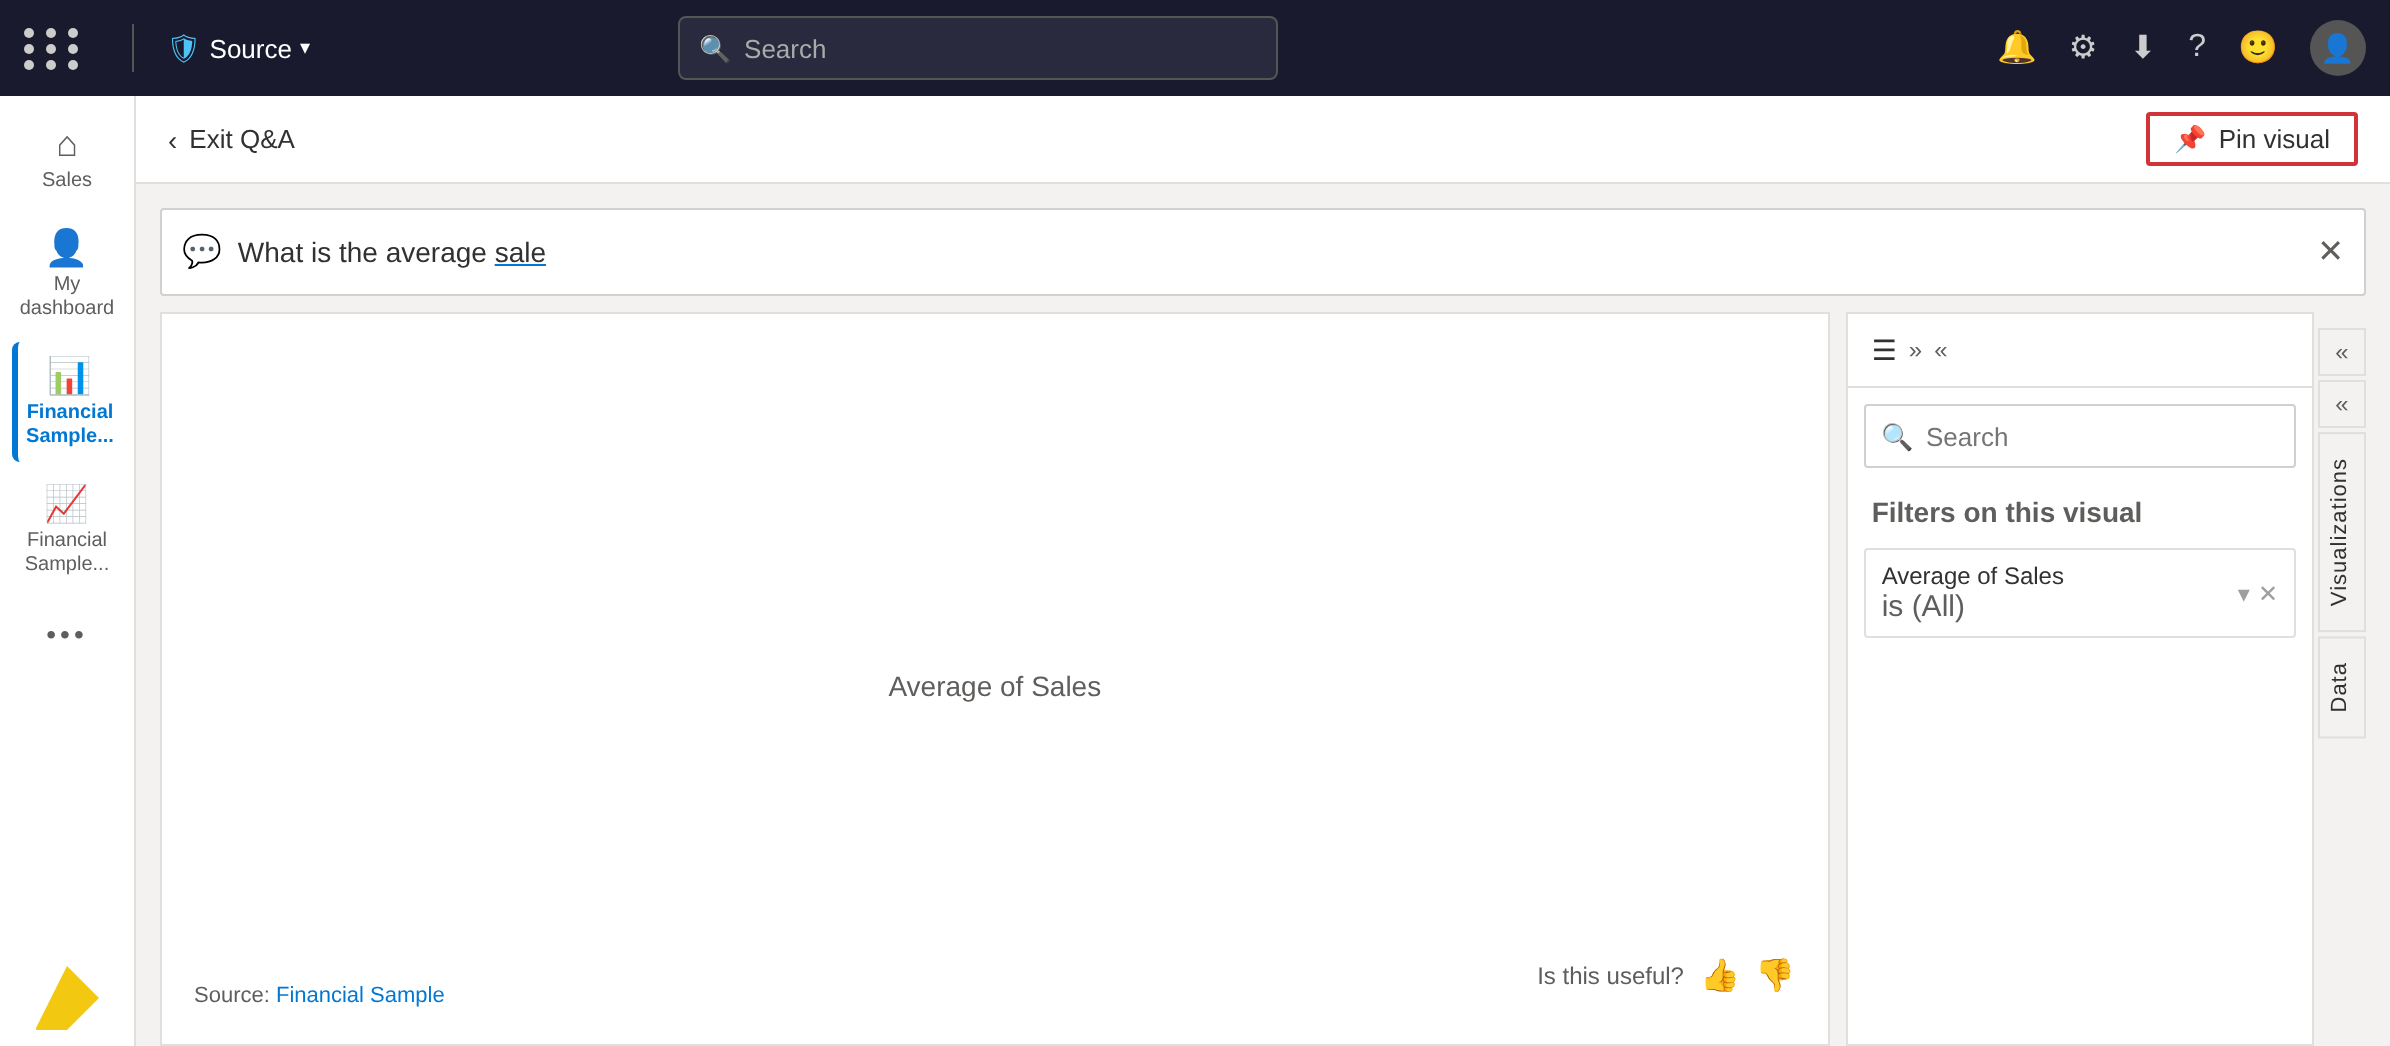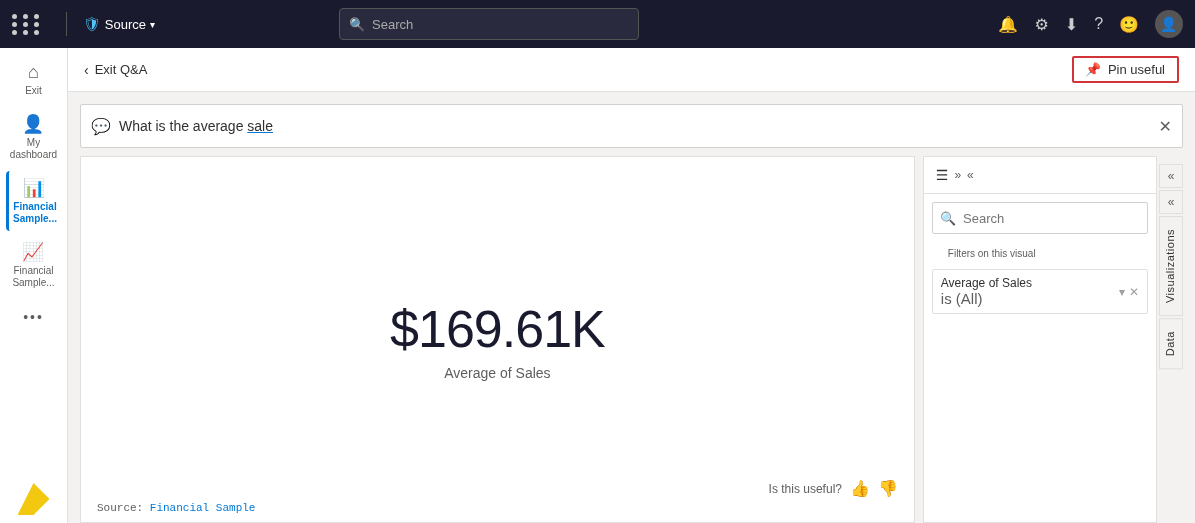--- a/index.html
+++ b/index.html
@@ -132,21 +132,21 @@
       align-items: center;
       justify-content: center;
       background: #fff;
       margin-top: 8px;
       margin-right: 8px;
       border: 1px solid #e1dfdd;
       position: relative;
     }
     .chart-value { font-size: 52px; font-weight: 300; color: #1a1a2e; letter-spacing: -1px; }
     .chart-label { font-size: 14px; color: #605e5c; margin-top: 6px; }
-    .chart-source { position: absolute; bottom: 8px; left: 16px; font-size: 11px; color: #605e5c; font-family: Liberation Mono, monospace; }
+    .chart-source { position: absolute; bottom: 18px; left: 16px; font-size: 11px; color: #605e5c; }
     .chart-source-link { color: #0078d4; cursor: pointer; }
     .useful-row { position: absolute; bottom: 24px; right: 16px; display: flex; align-items: center; gap: 8px; font-size: 12px; color: #605e5c; }
     .thumb-icon { font-size: 16px; cursor: pointer; color: #605e5c; }
     .filters-panel {
       flex: 1;
       background: #fff;
       border: 1px solid #e1dfdd;
       display: flex;
       flex-direction: column;
     }
@@ -169,24 +169,24 @@
       height: 32px;
       display: flex;
       align-items: center;
       padding: 0 8px;
       gap: 6px;
     }
     .filters-search-icon { color: #a19f9d; font-size: 13px; }
     .filters-search-input { border: none; outline: none; font-size: 13px; color: #323130; flex: 1; }
 
     .filters-section-title {
-      padding: 6px 24px;
-      font-size: 10px;
+      padding: 6px 12px;
+      font-size: 14px;
       color: #605e5c;
-      font-weight: 400;
+      font-weight: 700;
     }
     .filter-item {
       margin: 4px 8px;
       border: 1px solid #e1dfdd;
       border-radius: 2px;
       padding: 6px 8px;
       display: flex;
       align-items: center;
     }
     .filter-item-label { font-size: 12px; color: #323130; flex: 1; }
@@ -252,21 +252,21 @@
       <span>👤</span>
     </div>
   </div>
 </div>
 
 <div class="layout">
 
   <div class="sidebar">
     <div class="sidebar-item">
       <span class="sidebar-item-icon">⌂</span>
-      <span class="sidebar-item-label">Exit</span>
+      <span class="sidebar-item-label">Sales</span>
     </div>
     <div class="sidebar-item">
       <span class="sidebar-item-icon">👤</span>
       <span class="sidebar-item-label">My dashboard</span>
     </div>
     <div class="sidebar-item sidebar-financial active" style="border-left:3px solid #0078d4;">
       <span class="sidebar-item-icon" style="color:#0078d4;">📊</span>
       <span class="sidebar-item-label" style="color:#0078d4;font-weight:600;">Financial Sample...</span>
     </div>
     <div class="sidebar-item">
@@ -283,34 +283,33 @@
 
   <div class="main">
 
     <div class="toolbar">
       <div class="back-btn">
         <span class="back-arrow">‹</span>
         <span>Exit Q&amp;A</span>
       </div>
       <div class="pin-visual-btn">
         <span>📌</span>
-        <span>Pin useful</span>
+        <span>Pin visual</span>
       </div>
     </div>
 
     <div class="qa-area">
       <span class="qa-icon">💬</span>
       <span class="qa-input" style="font-size:14px;color:#323130;">What is the average <span class="qa-underline">sale</span></span>
       <span class="qa-close">✕</span>
     </div>
 
     <div class="content-area">
 
       <div class="chart-area">
-        <div class="chart-value">$169.61K</div>
         <div class="chart-label">Average of Sales</div>
         <div class="chart-source">
           <span>Source: </span><span class="chart-source-link">Financial Sample</span>
         </div>
         <div class="useful-row">
           <span>Is this useful?</span>
           <span class="thumb-icon">👍</span>
           <span class="thumb-icon">👎</span>
         </div>
       </div>

